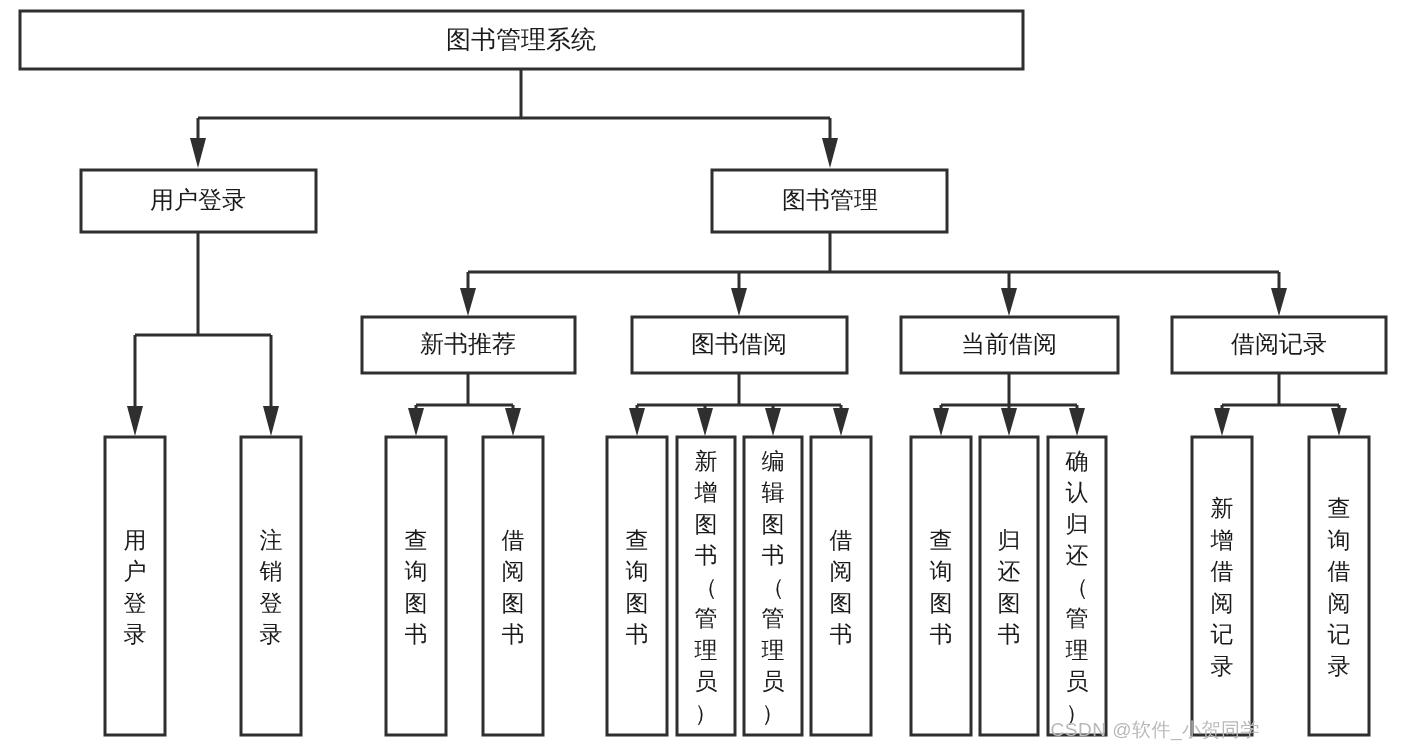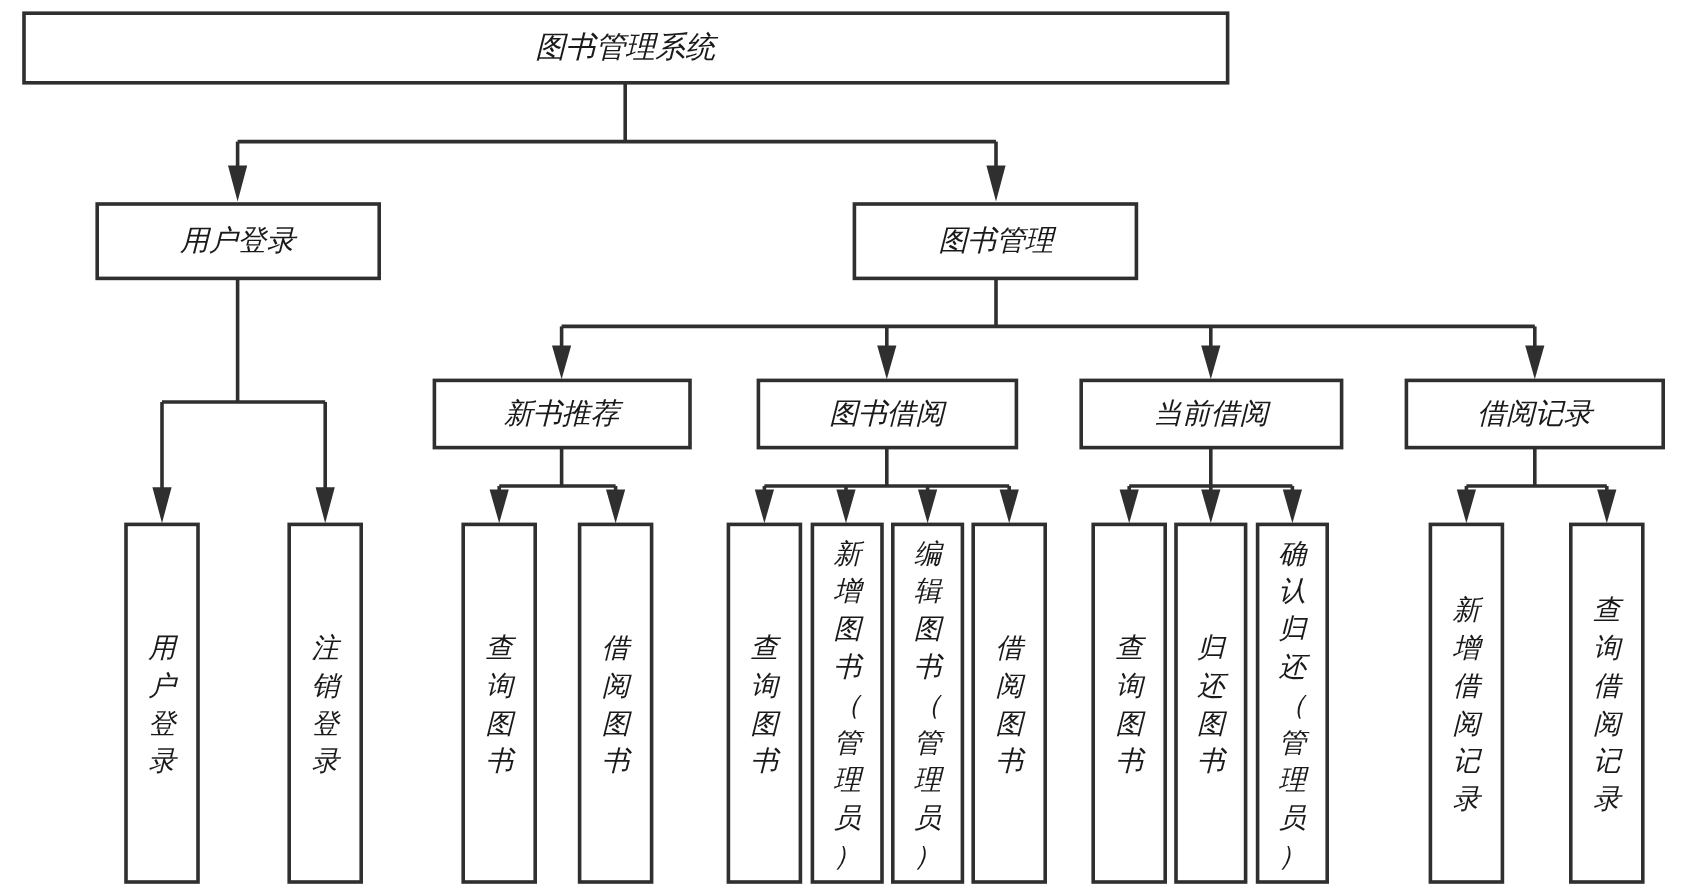--- a/index.html
+++ b/index.html
@@ -12,21 +12,20 @@
     width: 1405px;
     height: 747px;
     font-family: "Liberation Sans", "DejaVu Sans", sans-serif;
     overflow: hidden;
     position: relative;
   }
   #diagram-root {
     position: relative;
     width: 1270px;
     height: 747px;
-    font-style: italic;
   }
   svg.chart-canvas {
     position: absolute;
     top: 0;
     left: 0;
     width: 1405px;
     height: 747px;
   }
   .node-box {
     fill: #ffffff;
@@ -243,14 +242,15 @@
 
     <text class="leaf-label" x="941" y="0"><tspan x="941" y="547.57">查</tspan><tspan x="941" y="579.07">询</tspan><tspan x="941" y="610.57">图</tspan><tspan x="941" y="642.07">书</tspan></text>
     <text class="leaf-label" x="1009" y="0"><tspan x="1009" y="547.57">归</tspan><tspan x="1009" y="579.07">还</tspan><tspan x="1009" y="610.57">图</tspan><tspan x="1009" y="642.07">书</tspan></text>
     <text class="leaf-label" x="1077" y="0"><tspan x="1077" y="468.82">确</tspan><tspan x="1077" y="500.32">认</tspan><tspan x="1077" y="531.8199999999999">归</tspan><tspan x="1077" y="563.3199999999999">还</tspan><tspan x="1077" y="594.8199999999999" transform="rotate(90 1077 594.8199999999999)">（</tspan><tspan x="1077" y="626.3199999999999">管</tspan><tspan x="1077" y="657.8199999999999">理</tspan><tspan x="1077" y="689.3199999999999">员</tspan><tspan x="1077" y="720.8199999999999" transform="rotate(90 1077 720.8199999999999)">）</tspan></text>
 
     <text class="leaf-label" x="1222" y="0"><tspan x="1222" y="516.07">新</tspan><tspan x="1222" y="547.57">增</tspan><tspan x="1222" y="579.07">借</tspan><tspan x="1222" y="610.57">阅</tspan><tspan x="1222" y="642.07">记</tspan><tspan x="1222" y="673.57">录</tspan></text>
     <text class="leaf-label" x="1339" y="0"><tspan x="1339" y="516.07">查</tspan><tspan x="1339" y="547.57">询</tspan><tspan x="1339" y="579.07">借</tspan><tspan x="1339" y="610.57">阅</tspan><tspan x="1339" y="642.07">记</tspan><tspan x="1339" y="673.57">录</tspan></text>
 
   </svg>
 
+  <div class="watermark">CSDN @软件_小贺同学</div>
 
 </div>
 
 </body></html>

